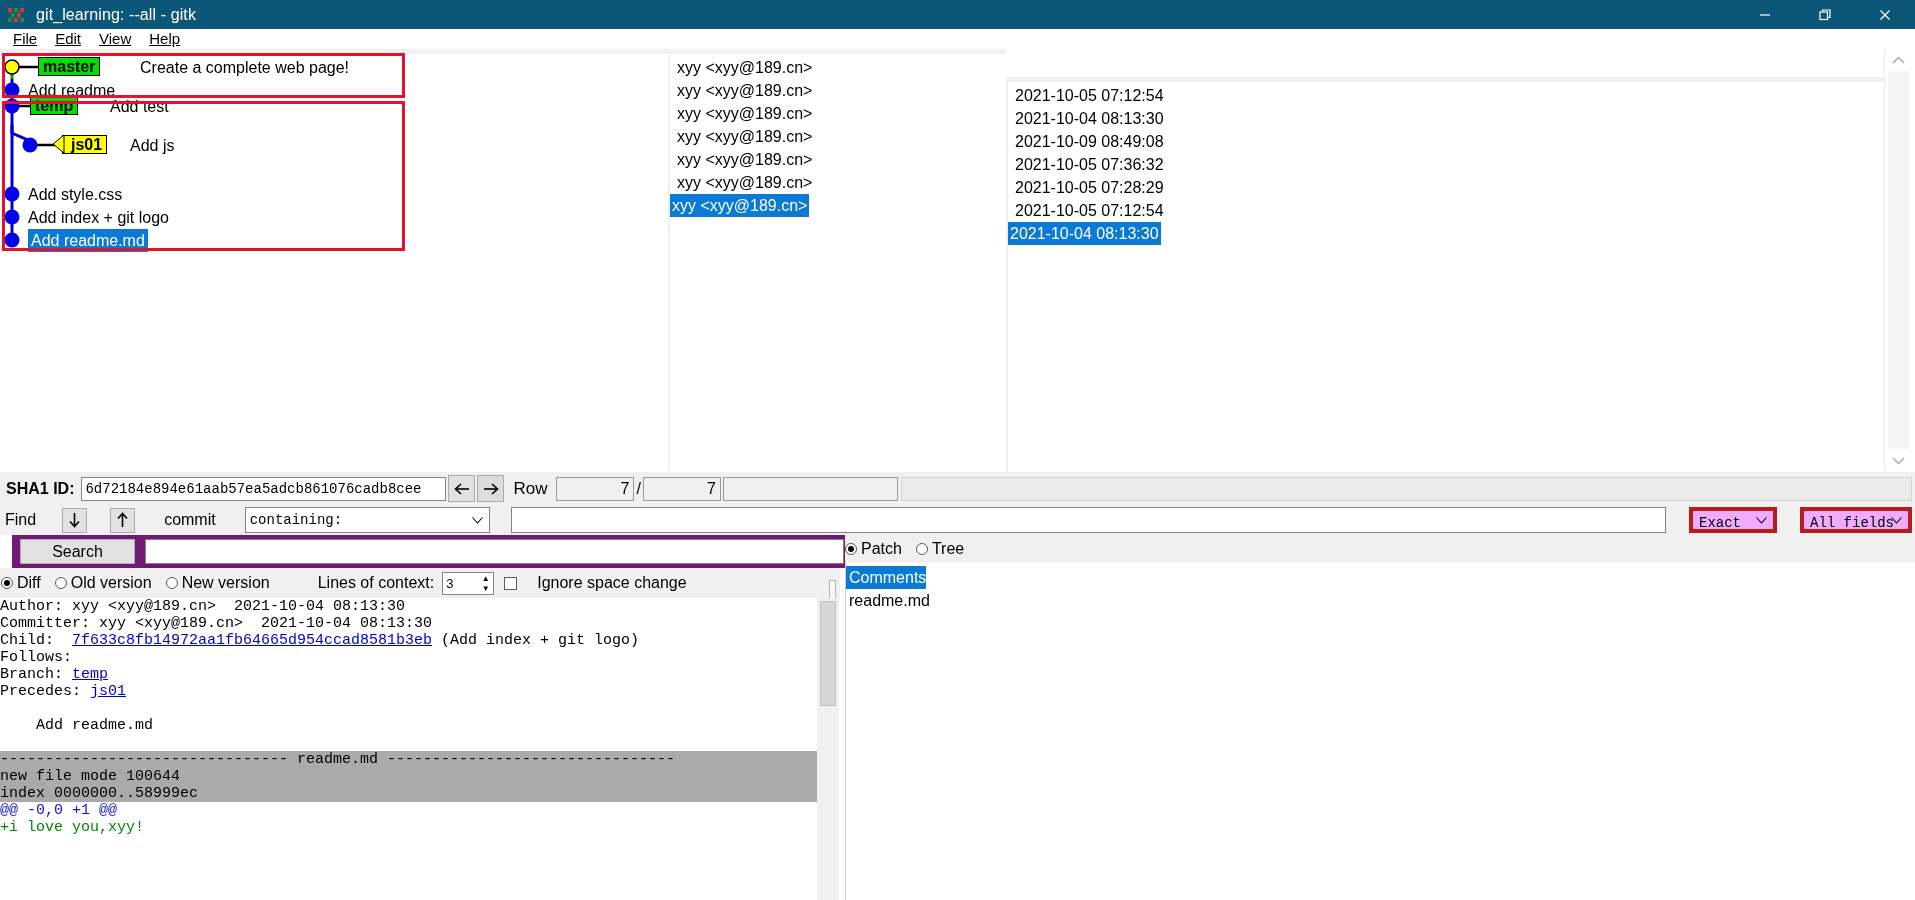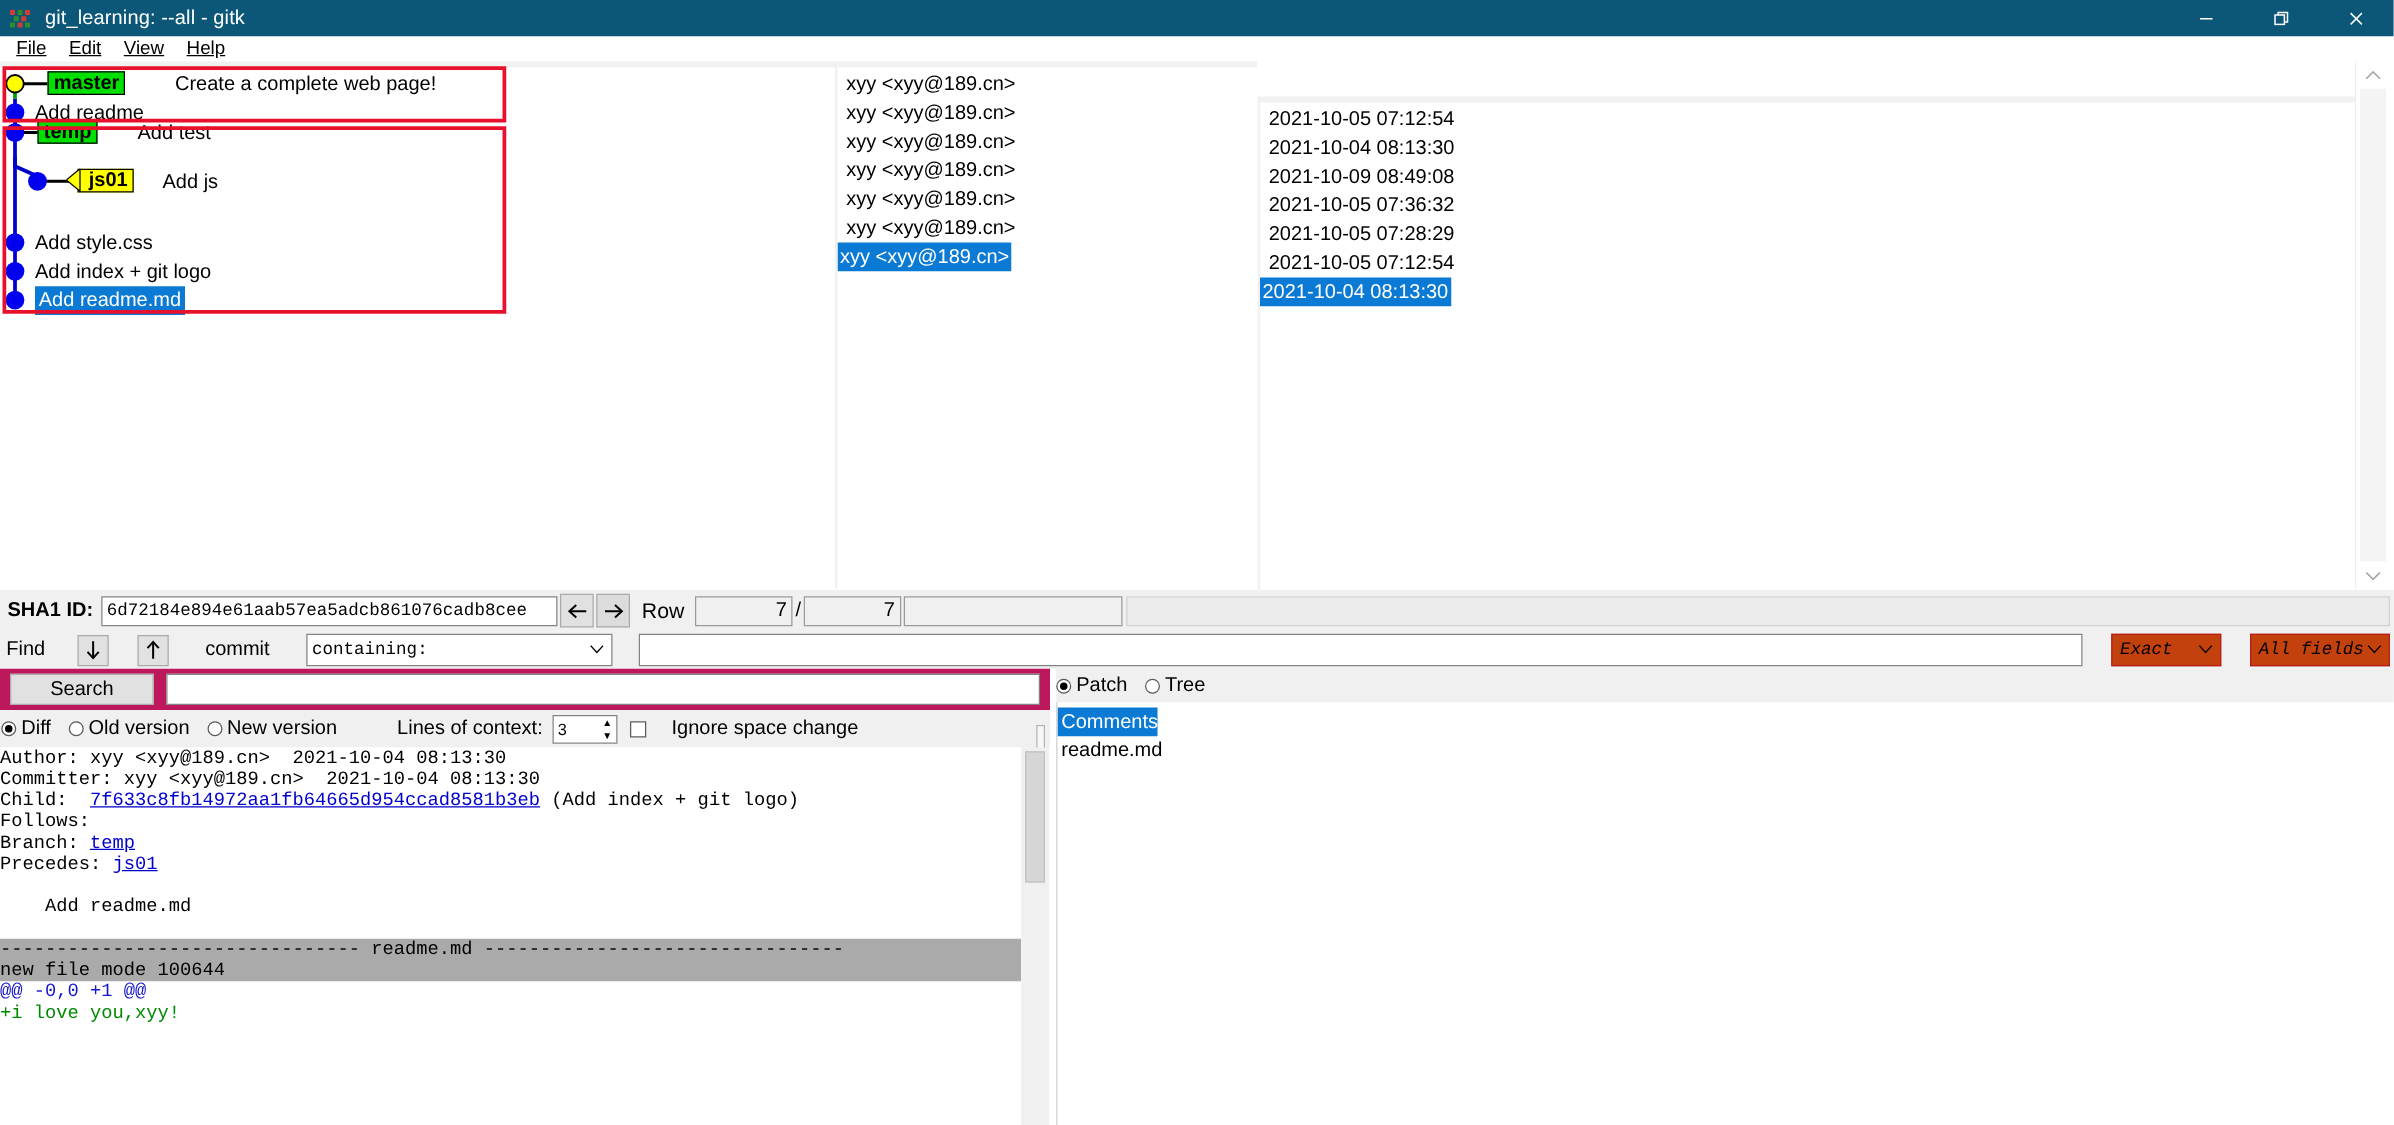--- a/index.html
+++ b/index.html
@@ -112,31 +112,31 @@
   }
   #commit-label{ margin:0 8px 0 6px; }
   #find-mode{
     width:245px; height:26px; background:#fff; border:1px solid #828282;
     font-family:"Liberation Mono", monospace; font-size:14px; line-height:24px;
     padding-left:4px; color:#000; position:relative;
   }
   .caret{ position:absolute; right:6px; top:50%; transform:translateY(-50%); }
   #find-input{ flex:1; height:26px; background:#fff; border:1px solid #828282; margin-right:2px; }
   .smallsel{
-    height:26px; background:#c2410c; border:1px solid #b91c1c;
+    height:26px; background:#f0abfc; border:4px solid #b91c1c;
     font-family:"Liberation Mono", monospace; font-size:14px; line-height:24px;
-    padding-left:6px; color:#000; position:relative;font-style:italic;
+    padding-left:6px; color:#000; position:relative;
   }
   #sel-exact{ width:88px; }
   #sel-fields{ width:112px; margin-left:2px; margin-right:3px; }
 
   
   #searchrow{
-    position:absolute; left:0; top:535px; width:840px; height:33px;
-    background:#be185d; display:flex; align-items:center;
+    position:absolute; left:12px; top:535px; width:840px; height:33px;
+    background:#701a75; display:flex; align-items:center;
   }
   #search-btn{
     margin-left:8px; width:115px; height:25px; background:#e1e1e1; border:1px solid #adadad;
     font-size:16px; display:flex; align-items:center; justify-content:center; color:#000;
   }
   #search-input{ margin-left:10px; flex:1; height:25px; background:#fff; border:1px solid #828282; margin-right:8px; }
 
   
   #diffopts{
     position:absolute; left:0; top:568px; width:840px; height:30px;
@@ -440,20 +440,21 @@
   <div class="ln">Committer: xyy &lt;xyy@189.cn&gt;  2021-10-04 08:13:30</div>
   <div class="ln"><span>Child:  </span><a href="#">7f633c8fb14972aa1fb64665d954ccad8581b3eb</a><span> (Add index + git logo)</span></div>
   <div class="ln">Follows:</div>
   <div class="ln"><span>Branch: </span><a href="#">temp</a></div>
   <div class="ln"><span>Precedes: </span><a href="#">js01</a></div>
   <div class="ln">&nbsp;</div>
   <div class="ln">    Add readme.md</div>
   <div class="ln">&nbsp;</div>
   <div class="ln hdrline">-------------------------------- readme.md --------------------------------</div>
   <div class="ln hdrline">new file mode 100644</div>
+  <div class="ln hdrline">index 0000000..58999ec</div>
   <div class="ln hunk">@@ -0,0 +1 @@</div>
   <div class="ln add">+i love you,xyy!</div>
 </div>
 <div id="diff-vscroll">
   <div class="th"></div>
 </div>
 
 <div id="filepane">
   <div class="wrap">
     <div><span class="fileline sel">Comments</span></div>

